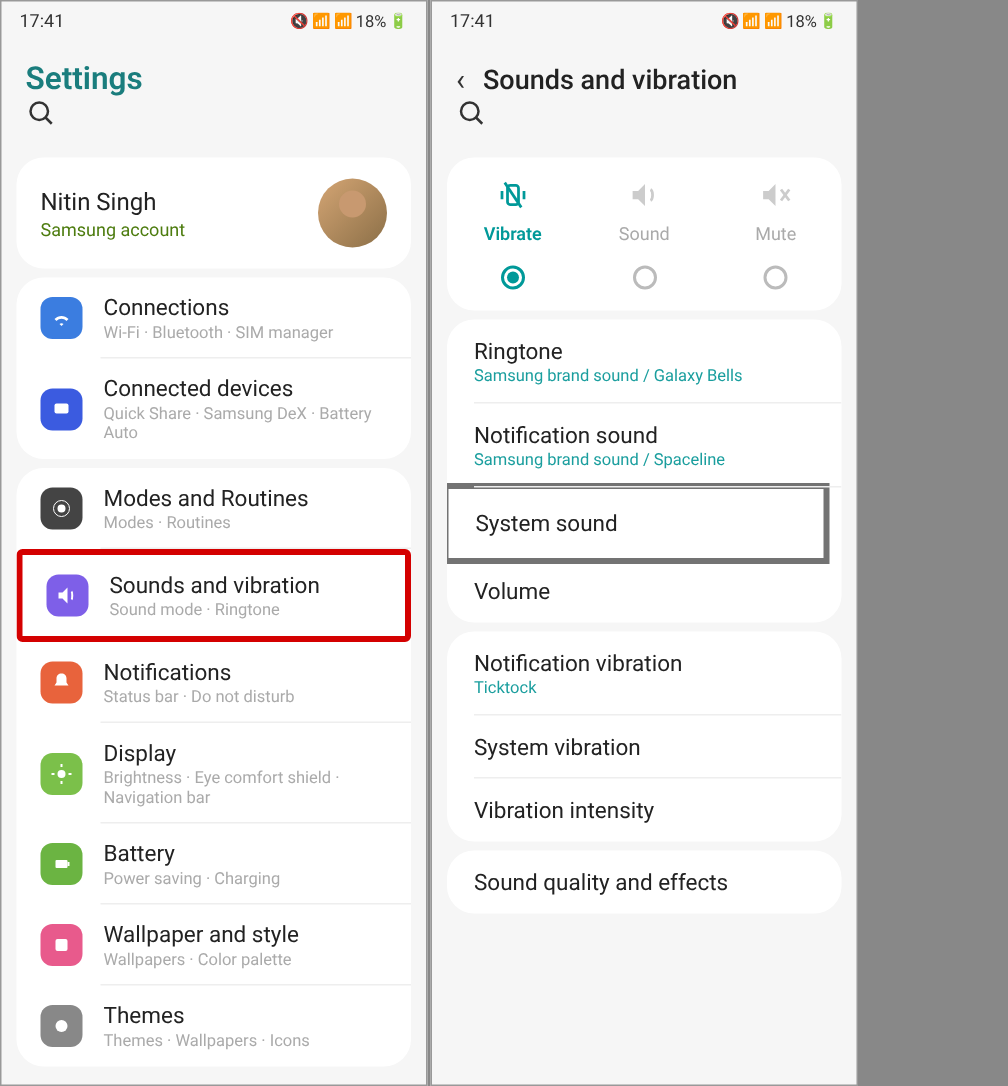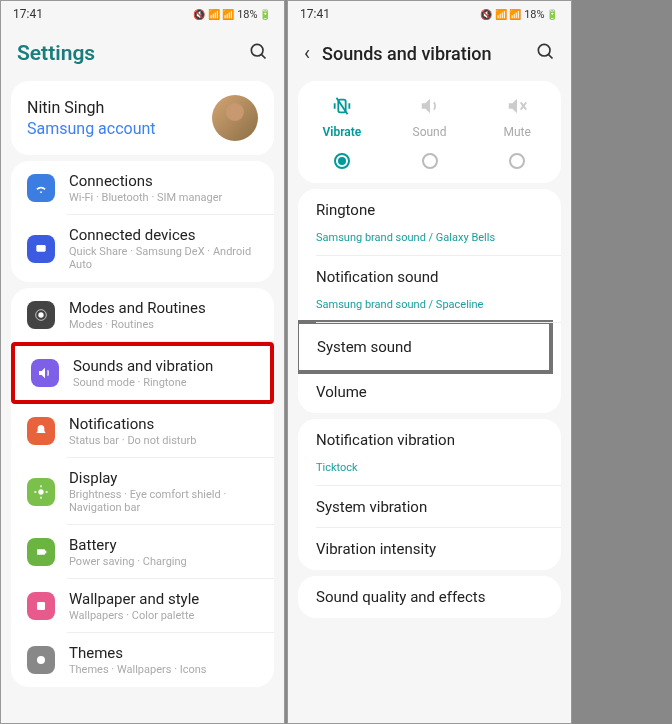--- a/index.html
+++ b/index.html
@@ -2,32 +2,32 @@
 <html><head>
   <meta charset="utf-8">
   <style>
     * { margin: 0; padding: 0; box-sizing: border-box; font-family: -apple-system, BlinkMacSystemFont, 'Segoe UI', Roboto, sans-serif; }
     body { background: #888; display: flex; gap: 2px; width: 672px; height: 724px; }
     .phone { width: 285px; height: 724px; background: #f6f6f6; border: 1px solid #999; overflow: hidden; position: relative; }
     
     .statusbar { height: 26px; display: flex; justify-content: space-between; align-items: center; padding: 0 12px; font-size: 12px; color: #333; }
     .statusbar-right { display: flex; align-items: center; gap: 2px; font-size: 11px; }
     
-    .header { padding: 14px 16px 10px; display: flex; align-items: flex-start; justify-content: space-between; }
+    .header { padding: 14px 16px 10px; display: flex; align-items: flex-start; justify-content: space-between; flex-direction: column; }
     .header-title { font-size: 21px; font-weight: 600; color: #1a7d7d; }
     .header-left { display: flex; align-items: center; gap: 12px; }
     .back-btn { font-size: 20px; color: #333; }
     .search-btn svg { width: 20px; height: 20px; }
     
     .card { background: #fff; border-radius: 18px; margin: 6px 10px; overflow: hidden; }
     
     .profile { display: flex; justify-content: space-between; align-items: center; padding: 14px 16px; gap: 29px; }
     .profile-info { display: flex; flex-direction: column; }
     .profile-name { font-size: 16px; color: #222; }
-    .profile-sub { font-size: 16px; color: #3b82f6; margin-top: 2px; }
+    .profile-sub { font-size: 12px; color: #4d7c0f; margin-top: 2px; }
     .avatar { width: 46px; height: 46px; border-radius: 50%; background: linear-gradient(135deg, #d4a574, #8b6f47); position: relative; overflow: hidden; }
     .avatar::after { content: ''; position: absolute; top: 8px; left: 14px; width: 18px; height: 18px; background: #c89970; border-radius: 50%; }
     
     .list-item { display: flex; align-items: center; padding: 11px 16px; gap: 14px; position: relative; }
     .list-item:not(:last-child)::after { content: ''; position: absolute; bottom: 0; left: 56px; right: 0; height: 1px; background: #eee; }
     .icon-circle { width: 28px; height: 28px; border-radius: 8px; display: flex; align-items: center; justify-content: center; flex-shrink: 0; }
     .icon-circle svg { width: 16px; height: 16px; }
     .item-text { flex: 1; }
     .item-title { font-size: 15px; color: #222; }
     .item-sub { font-size: 11px; color: #aaa; margin-top: 1px; }
@@ -40,21 +40,21 @@
     .mode.active .mode-label { color: #009999; font-weight: 600; }
     .mode:not(.active) .mode-label { color: #aaa; }
     .mode svg { width: 22px; height: 22px; }
     .radio { width: 16px; height: 16px; border: 2px solid #bbb; border-radius: 50%; margin-top: 6px; }
     .radio.checked { border-color: #009999; position: relative; }
     .radio.checked::after { content: ''; position: absolute; top: 2px; left: 2px; width: 8px; height: 8px; background: #009999; border-radius: 50%; }
     
     .setting-item { padding: 12px 18px; position: relative; }
     .setting-item:not(:last-child)::after { content: ''; position: absolute; bottom: 0; left: 18px; right: 0; height: 1px; background: #eee; }
     .setting-title { font-size: 15px; color: #222; }
-    .setting-sub { font-size: 11px; color: #1a9e9e; margin-top: 12px; }
+    .setting-sub { font-size: 11px; color: #1a9e9e; margin-top: 1px; }
     
     .highlight-right { border: 4px solid #737373; margin: -3px 8px -3px -3px; }
     .highlight-right .setting-item { padding: 14px 18px; }
     
     .tiny-icon { font-size: 10px; }
   </style>
 </head>
 <body>
 
 <div class="phone">
@@ -102,21 +102,21 @@
         </div>
     </div>
     <div class="list-item">
       <div class="icon-circle" style="background:#3b5be0">
           <svg viewBox="0 0 24 24" fill="#fff">
             <rect x="5" y="6" width="14" height="10" rx="2"></rect>
           </svg>
         </div>
       <div class="item-text">
           <div class="item-title">Connected devices</div>
-          <div class="item-sub">Quick Share · Samsung DeX · Android Auto</div>
+          <div class="item-sub">Quick Share · Samsung DeX · Battery Auto</div>
         </div>
     </div>
   </div>
 
   <div class="card">
     <div class="list-item">
       <div class="icon-circle" style="background:#444">
           <svg viewBox="0 0 24 24" fill="#fff">
             <circle cx="12" cy="12" r="4"></circle>
             <circle cx="12" cy="12" r="8" fill="none" stroke="#fff"></circle>

